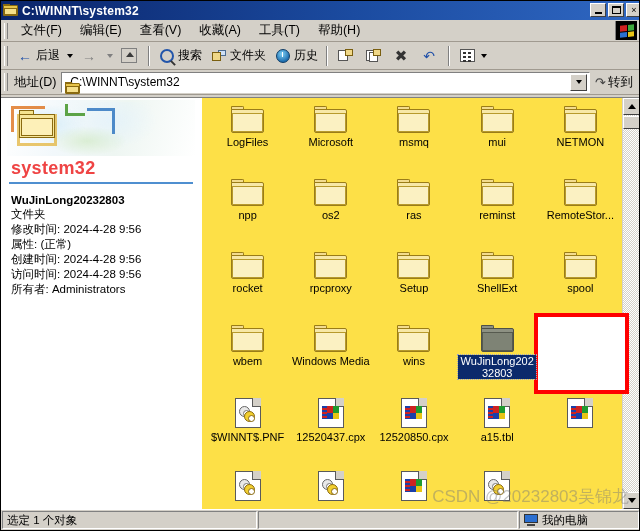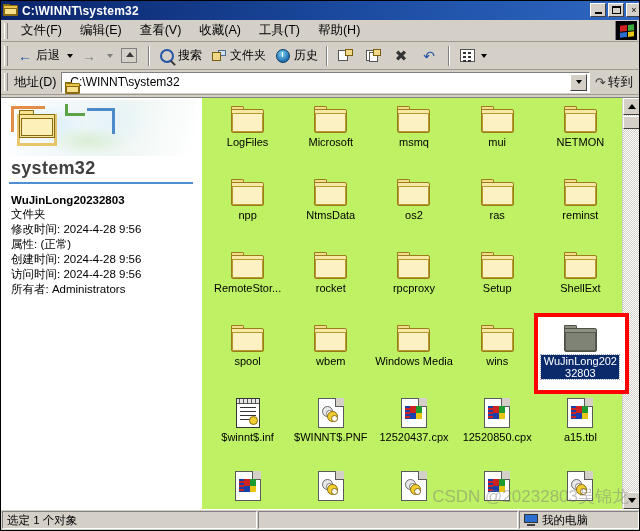--- a/index.html
+++ b/index.html
@@ -229,37 +229,37 @@
       border:3px solid #e3b43c;opacity:.75;}
   .b-folder{position:absolute;left:12px;top:10px;width:36px;height:28px;}
   .b-folder .tab{position:absolute;left:0;top:0;width:15px;height:5px;
       background:#f6e48e;border:1px solid #8a6a10;border-bottom:none;}
   .b-folder .body{position:absolute;left:0;top:4px;width:36px;height:24px;
       background:#f8e79b;border:1px solid #8a6a10;}
   .b-folder .face{position:absolute;left:2px;top:8px;width:32px;height:18px;
       background:#fdf0b8;border:1px solid #8a6a10;}
 
   #banner-title {
-    font-size: 18px; font-weight: bold; color:#404040;
+    font-size: 18px; font-weight: bold; color:#ef4444;
     margin: 2px 0 0 10px; letter-spacing:0.3px;
     font-family: "Liberation Sans", sans-serif;
   }
   #banner-rule { height:2px; background:#4f8fd0; margin: 3px 8px 0 8px; }
 
   #info { padding: 10px 0 0 10px; }
   .info-name { font-size:11.5px; font-weight:bold; color:#000;
      font-family: "Liberation Sans", sans-serif; }
   .info-type { font-size:11.5px; color:#000; margin-top:1px;
      font-family: "Liberation Sans", sans-serif; }
   .info-line { font-size:11.5px; color:#000; 
      font-family: "Liberation Sans", sans-serif; }
 
   
   #gridwrap {
-    flex:1; position:relative; background:#bef264; overflow:hidden;
+    flex:1; position:relative; background:#fde047; overflow:hidden;
     border-left:1px solid #fff;
   }
   #grid {
     position:absolute; left:0; top:2px; right:17px; bottom:0;
     display:grid;
     grid-template-columns: repeat(5, 1fr);
     grid-auto-rows: 73px;
     padding-left: 4px;
   }
   .cell { display:flex; flex-direction:column; align-items:center;
@@ -619,28 +619,20 @@
               <i class="face"></i>
             </span>
             <span class="label">npp</span>
           </div>
           <div class="cell">
             <span class="ficon">
               <i class="tab"></i>
               <i class="body"></i>
               <i class="face"></i>
             </span>
-            <span class="label">NtmsData</span>
-          </div>
-          <div class="cell">
-            <span class="ficon">
-              <i class="tab"></i>
-              <i class="body"></i>
-              <i class="face"></i>
-            </span>
             <span class="label">os2</span>
           </div>
           <div class="cell">
             <span class="ficon">
               <i class="tab"></i>
               <i class="body"></i>
               <i class="face"></i>
             </span>
             <span class="label">ras</span>
           </div>

